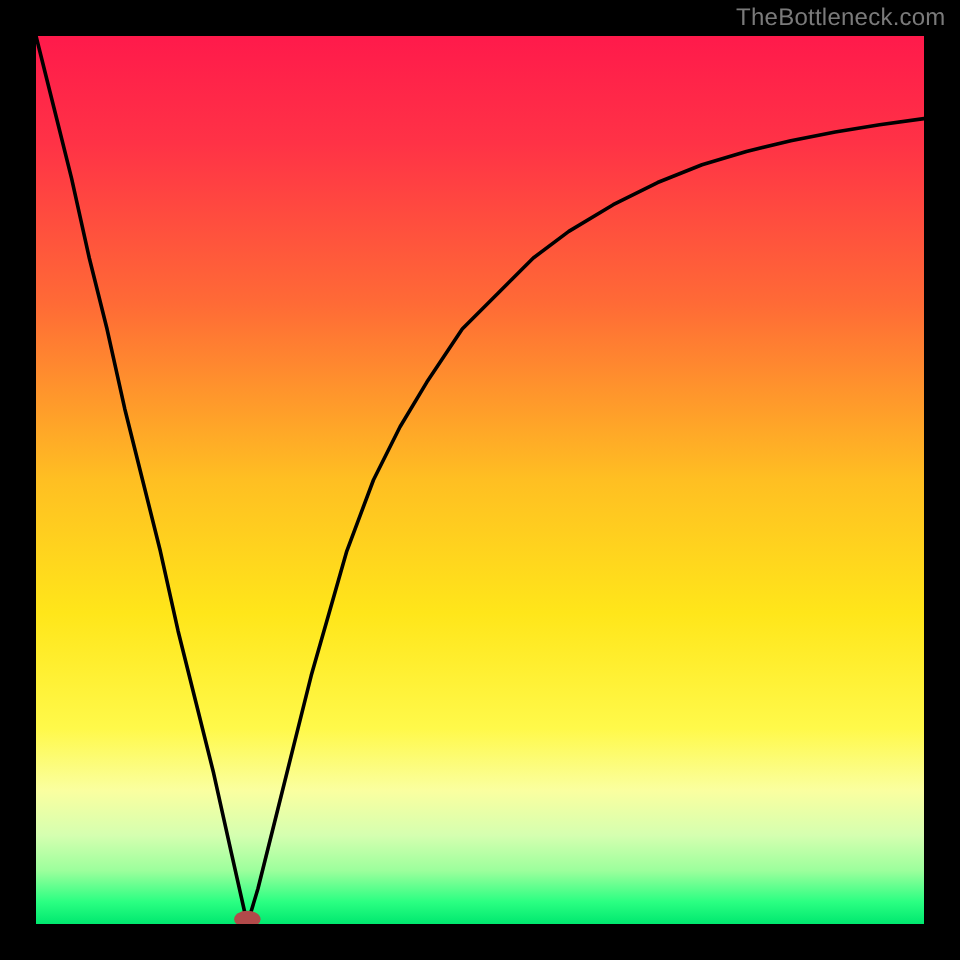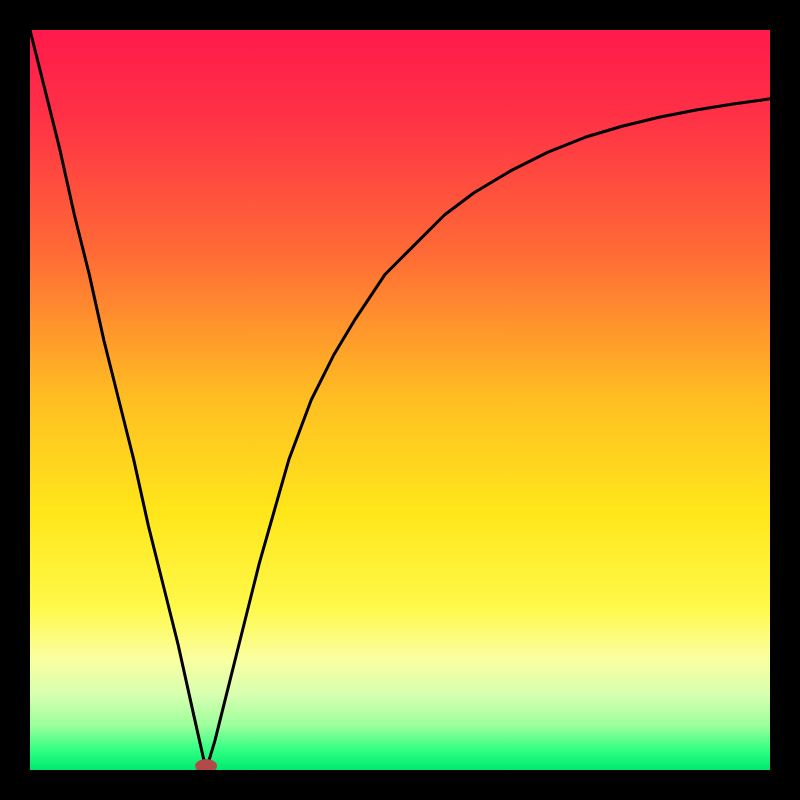--- a/index.html
+++ b/index.html
@@ -31,20 +31,21 @@
     top: 30px;
     width: 740px;
     height: 740px;
   }
   svg { display: block; }
 </style>
 </head>
 <body>
 
 <div class="frame">
+  <div class="watermark">TheBottleneck.com</div>
 
   <div class="plot">
     <svg id="chart-svg" width="740" height="740" viewBox="0 0 740 740">
       <defs>
         <linearGradient id="bg-grad" x1="0" y1="0" x2="0" y2="1">
             <stop offset="0%" stop-color="#ff1a4b"></stop>
             <stop offset="12%" stop-color="#ff3246"></stop>
             <stop offset="30%" stop-color="#ff6a36"></stop>
             <stop offset="50%" stop-color="#ffbf22"></stop>
             <stop offset="65%" stop-color="#ffe61a"></stop>

